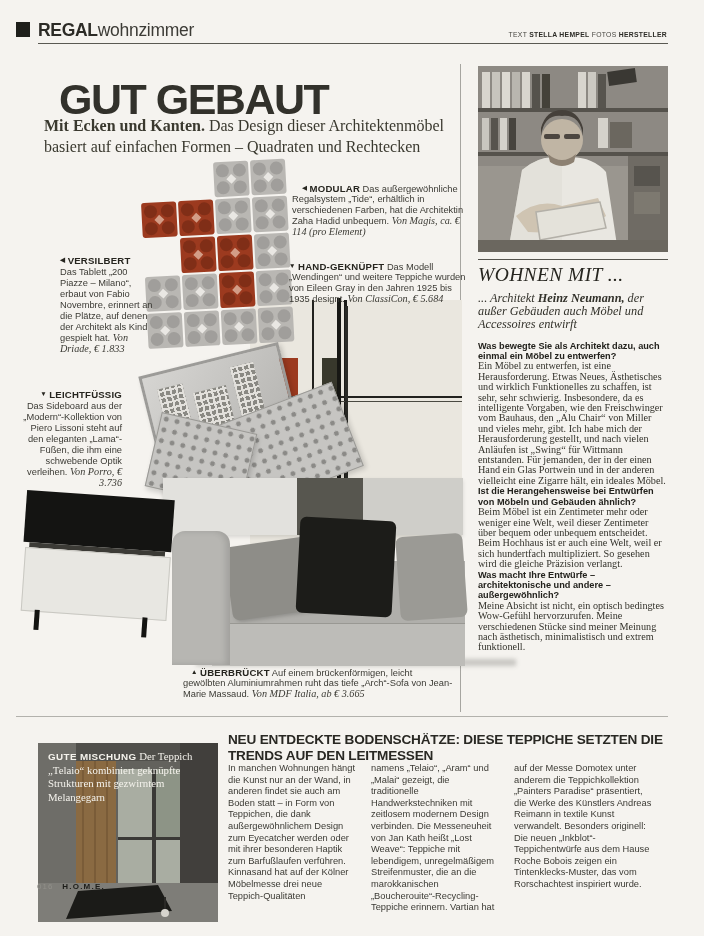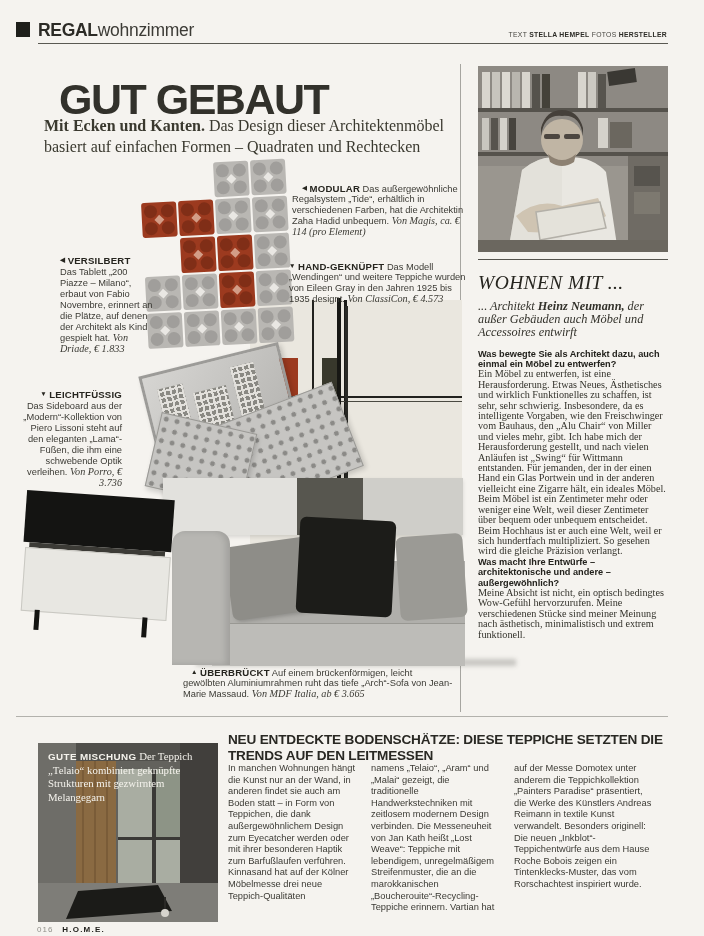--- a/index.html
+++ b/index.html
@@ -78,21 +78,21 @@
   .sofa-body { position:absolute; left:40px; top:56px; width:253px; height:104px; background:#b0afab; }
   .sofa-front { position:absolute; left:40px; top:118px; width:253px; height:42px; background:#bdbcb8; border-top:1px solid #999893; }
   .pillow-g1 { position:absolute; left:56px; top:36px; width:94px; height:74px; background:#8e8d88; border-radius:7px; transform:rotate(-8deg); box-shadow:2px 2px 4px rgba(0,0,0,.18); }
   .pillow-b { position:absolute; left:126px; top:14px; width:96px; height:96px; background:#1c1c19; border-radius:6px; transform:rotate(3deg); }
   .pillow-g2 { position:absolute; left:226px; top:30px; width:67px; height:84px; background:#9b9a95; border-radius:7px; transform:rotate(-4deg); }
 
   
   .rightcol { position:absolute; left:478px; top:66px; width:190px; }
   .portrait { width:190px; height:186px; display:block; }
   .interview-rule { border-top:1px solid #55544e; margin-top:7px; }
-  .interview-heading { font-family:"Liberation Serif", serif; font-style:italic; font-size:19.5px; letter-spacing:0.4px; margin-top:12px; color:#26251f; }
+  .interview-heading { font-family:"Liberation Serif", serif; font-style:italic; font-size:19.5px; letter-spacing:0.4px; margin-top:4px; color:#26251f; }
   .interview-intro { font-family:"Liberation Serif", serif; font-style:italic; font-size:12.3px; line-height:13.2px; margin-top:6px; color:#32312a; }
   .interview-intro b { font-style:italic; }
   .qa { margin-top:9px; }
   .qa p { margin:0; }
   .qa .q { font-weight:bold; font-size:9.2px; line-height:10.4px; color:#23221d; }
   .qa .a { font-family:"Liberation Serif", serif; font-size:10.2px; line-height:10.4px; color:#33322b; }
 
   
   .bottom-rule { position:absolute; left:16px; right:36px; top:716px; border-top:1px solid #b2b1ac; }
   .telaio { position:absolute; left:38px; top:727px; width:180px; height:179px;margin-top:16px; }
@@ -100,21 +100,21 @@
   .telaio-overlay { position:absolute; left:10px; top:7px; width:162px; color:#f4f2ec; font-size:10px; line-height:12.5px; }
   .telaio-overlay .tl-label { font-weight:bold; font-size:9.8px; letter-spacing:0.4px; font-family:"Liberation Sans", sans-serif; }
   .telaio-overlay .tl-text { font-family:"Liberation Serif", serif; font-size:10.8px; }
   .bottom-headline { position:absolute; left:228px; top:732px; width:442px; font-weight:bold; font-size:13.6px; line-height:15.5px; letter-spacing:-0.2px; color:#292823; }
   .bottom-col { position:absolute; top:763px; width:127px; font-size:9.3px; line-height:11.6px; color:#3b3a34; }
   #bcol1 { left:228px; }
   #bcol2 { left:371px; }
   #bcol3 { left:514px; width:138px; }
 
   
-  .footer { position:absolute; left:37px; top:925px; font-size:8px; }
+  .footer { position:absolute; left:37px; top:882px; font-size:8px; }
   .footer .pageno { color:#91908a; letter-spacing:1px; margin-right:9px; }
   .footer .mag { font-weight:bold; letter-spacing:1.2px; color:#1d1d19; }
 </style>
 </head>
 <body>
 
 <div class="page">
 
   <div class="kicker-square"></div>
   <div class="kicker"><span class="kb">REGAL</span><span class="kl">wohnzimmer</span></div>
@@ -217,21 +217,21 @@
   <div class="callout" id="co-leichtfuessig">
     <div class="co-head"><span class="co-arrow">▼</span> <span class="co-label">LEICHTFÜSSIG</span></div>
     <div class="co-body"><span>Das Sideboard aus der „Modern“-Kollektion von Piero Lissoni steht auf den eleganten „Lama“-Füßen, die ihm eine schwebende Optik verleihen. </span><span class="co-credit">Von Porro, € 3.736</span></div>
   </div>
 
   <div class="callout" id="co-modular">
     <div class="co-body"><span class="co-arrow">◀</span> <span class="co-label">MODULAR</span><span> Das außergewöhnliche Regalsystem „Tide“, erhältlich in verschiedenen Farben, hat die Architektin Zaha Hadid unbequem. </span><span class="co-credit">Von Magis, ca. € 114 (pro Element)</span></div>
   </div>
 
   <div class="callout" id="co-handgeknuepft">
-    <div class="co-body"><span class="co-arrow">▼</span> <span class="co-label">HAND-GEKNÜPFT</span><span> Das Modell „Wendingen“ und weitere Teppiche wurden von Eileen Gray in den Jahren 1925 bis 1935 designt. </span><span class="co-credit">Von ClassiCon, € 4.573</span></div>
+    <div class="co-body"><span class="co-arrow">▼</span> <span class="co-label">HAND-GEKNÜPFT</span><span> Das Modell „Wendingen“ und weitere Teppiche wurden von Eileen Gray in den Jahren 1925 bis 1935 designt. </span><span class="co-credit">Von ClassiCon, € 5.684</span></div>
   </div>
 
   <div class="callout" id="co-ueberbrueckt">
     <div class="co-body"><span class="co-arrow">▲</span> <span class="co-label">ÜBERBRÜCKT</span><span> Auf einem brückenförmigen, leicht gewölbten Aluminiumrahmen ruht das tiefe „Arch“-Sofa von Jean-Marie Massaud. </span><span class="co-credit">Von MDF Italia, ab € 3.665</span></div>
   </div>
 
   <div class="rightcol">
     <svg class="portrait" width="190" height="186" viewBox="0 0 190 186">
       <rect width="190" height="186" fill="#9a968f"></rect>
       <rect x="0" y="0" width="190" height="100" fill="#8d8983"></rect>
@@ -267,20 +267,21 @@
       <path d="M38,150 Q60,132 84,140 L120,132 L128,150 L100,168 L50,166 Z" fill="#cfc4b2"></path>
       <polygon points="58,146 122,136 128,162 62,174" fill="#e4e2da" stroke="#b3b0a8" stroke-width="1.5"></polygon>
       <rect x="0" y="174" width="190" height="12" fill="#6b675f"></rect>
     </svg>
     <div class="interview-rule"></div>
     <div class="interview-heading">WOHNEN MIT ...</div>
     <div class="interview-intro"><span>... Architekt </span><b>Heinz Neumann,</b><span> der außer Gebäuden auch Möbel und Accessoires entwirft</span></div>
     <div class="qa">
       <p class="q">Was bewegte Sie als Architekt dazu, auch einmal ein Möbel zu entwerfen?</p>
       <p class="a">Ein Möbel zu entwerfen, ist eine Herausforderung. Etwas Neues, Ästhetisches und wirklich Funktionelles zu schaffen, ist sehr, sehr schwierig. Insbesondere, da es intelligente Vorgaben, wie den Freischwinger vom Bauhaus, den „Alu Chair“ von Miller und vieles mehr, gibt. Ich habe mich der Herausforderung gestellt, und nach vielen Anläufen ist „Swing“ für Wittmann entstanden. Für jemanden, der in der einen Hand ein Glas Portwein und in der anderen vielleicht eine Zigarre hält, ein ideales Möbel.</p>
+      <p class="q">Ist die Herangehensweise bei Entwürfen von Möbeln und Gebäuden ähnlich?</p>
       <p class="a">Beim Möbel ist ein Zentimeter mehr oder weniger eine Welt, weil dieser Zentimeter über bequem oder unbequem entscheidet. Beim Hochhaus ist er auch eine Welt, weil er sich hundertfach multipliziert. So gesehen wird die gleiche Präzision verlangt.</p>
       <p class="q">Was macht Ihre Entwürfe – architektonische und andere – außergewöhnlich?</p>
       <p class="a">Meine Absicht ist nicht, ein optisch bedingtes Wow-Gefühl hervorzurufen. Meine verschiedenen Stücke sind meiner Meinung nach ästhetisch, minimalistisch und extrem funktionell.</p>
     </div>
   </div>
 
   <div class="bottom-rule"></div>
 
   <div class="telaio">
     <svg width="180" height="179" viewBox="0 0 180 179">

